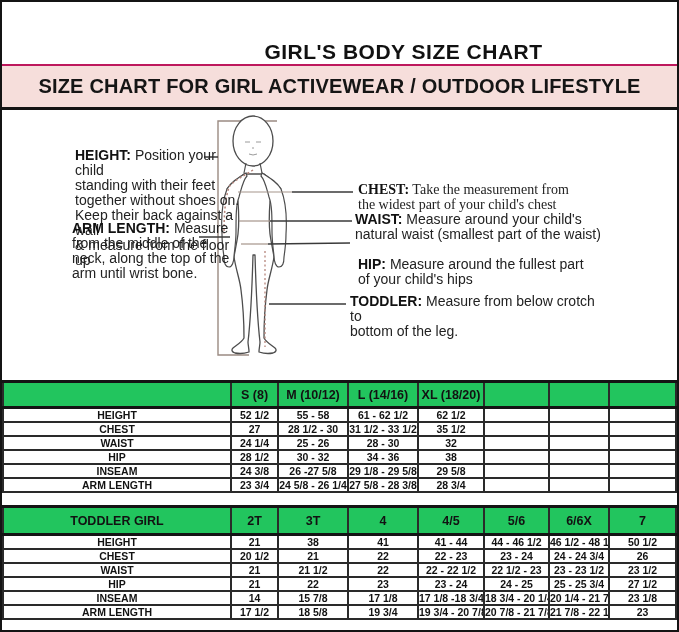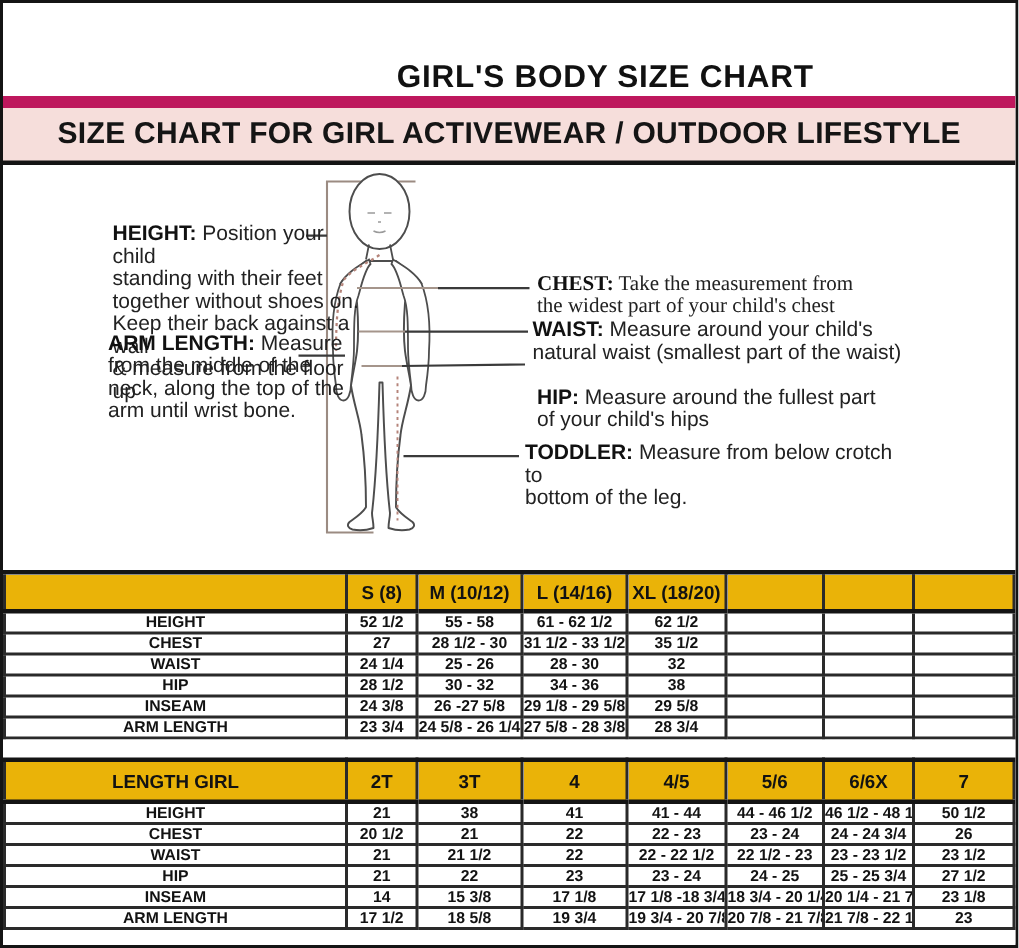--- a/index.html
+++ b/index.html
@@ -18,21 +18,21 @@
     display:flex;align-items:flex-end;justify-content:center;
     padding-left:128px;box-sizing:border-box;
   }
   .title-bar h1{
     margin:0;font-size:21px;font-weight:bold;color:#111;
     letter-spacing:.5px;white-space:nowrap;
   }
   
   .banner{
     height:46px;box-sizing:border-box;
-    border-top:8px solid #be185d;border-bottom:3px solid #141414;
+    border-top:2px solid #be185d;border-bottom:3px solid #141414;
     background:#f6dedb;
     display:flex;align-items:center;justify-content:center;
   }
   .banner h2{
     margin:0;font-size:20px;font-weight:bold;color:#151515;
     letter-spacing:.2px;white-space:nowrap;
   }
   
   .figure-area{position:relative;height:270px;background:#fff;}
   .figure-area svg{position:absolute;left:0;top:0;}
@@ -52,21 +52,21 @@
     border-collapse:collapse;table-layout:fixed;width:100%;
     border-top:3px solid #141414;border-bottom:2px solid #141414;
   }
   table.sizes th, table.sizes td{
     border:2px solid #2a2a2a;
     text-align:center;vertical-align:middle;
     font-weight:bold;color:#121212;
     padding:0;overflow:hidden;white-space:nowrap;
   }
   table.sizes thead th{
-    background:#eab308;
+    background:#22c55e;
     font-size:12.5px;
     border-bottom:3px solid #141414;
   }
   table.t1 thead th{height:23px;}
   table.t2 thead th{height:25px;}
   table.t1 tbody td{height:11px;font-size:10.5px;}
   table.t2 tbody td{height:10px;font-size:10.5px;}
   .table-gap{height:12px;background:#fff;}
   .footer-strip{height:9px;background:#fff;}
 </style>
@@ -273,21 +273,21 @@
         <col style="width: 47px;">
         <col style="width: 70px;">
         <col style="width: 70px;">
         <col style="width: 66px;">
         <col style="width: 65px;">
         <col style="width: 60px;">
         <col>
       </colgroup>
       <thead>
         <tr>
-          <th>LENGTH GIRL</th>
+          <th>TODDLER GIRL</th>
           <th>2T</th>
           <th>3T</th>
           <th>4</th>
           <th>4/5</th>
           <th>5/6</th>
           <th>6/6X</th>
           <th>7</th>
         </tr>
       </thead>
       <tbody>
@@ -327,21 +327,21 @@
           <td>22</td>
           <td>23</td>
           <td>23 - 24</td>
           <td>24 - 25</td>
           <td>25 - 25 3/4</td>
           <td>27 1/2</td>
         </tr>
         <tr>
           <td>INSEAM</td>
           <td>14</td>
-          <td>15 3/8</td>
+          <td>15 7/8</td>
           <td>17 1/8</td>
           <td>17 1/8 -18 3/4</td>
           <td>18 3/4 - 20 1/4</td>
           <td>20 1/4 - 21 7/8</td>
           <td>23 1/8</td>
         </tr>
         <tr>
           <td>ARM LENGTH</td>
           <td>17 1/2</td>
           <td>18 5/8</td>

